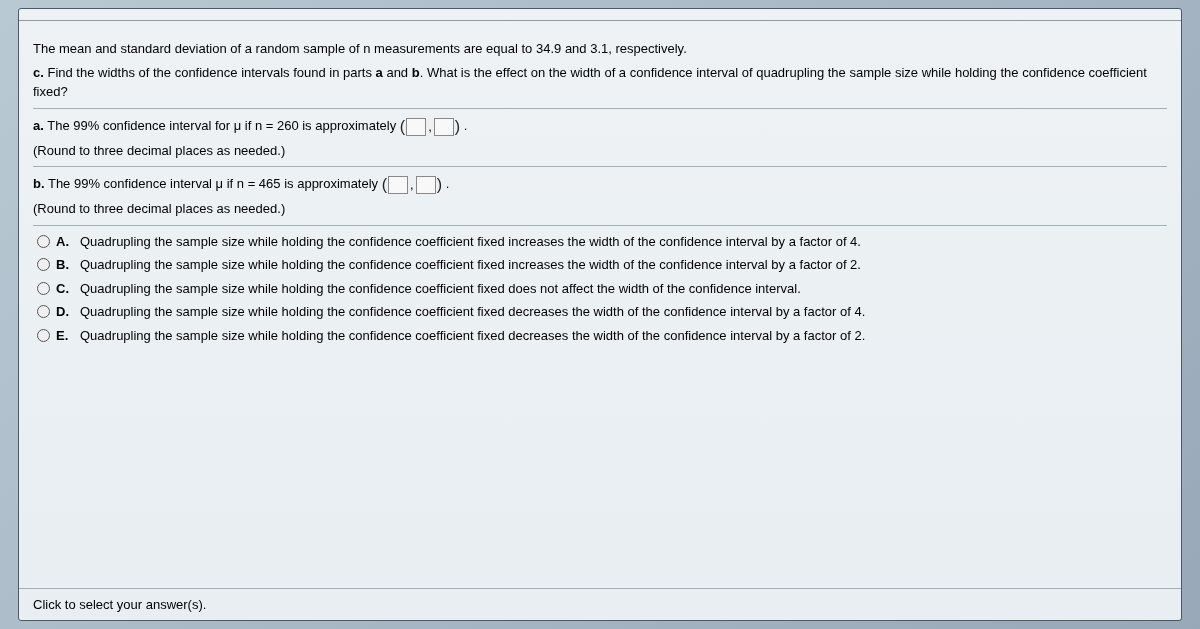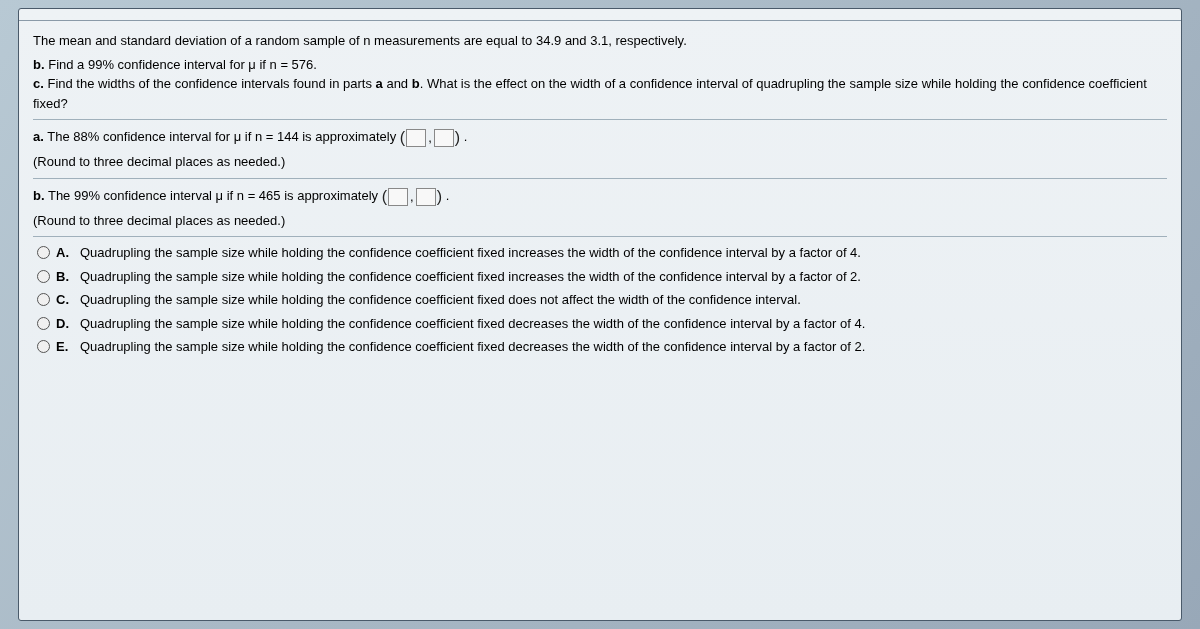--- a/index.html
+++ b/index.html
@@ -16,20 +16,21 @@
       position: absolute;
       left: 18px;
       top: 8px;
       right: 18px;
       bottom: 8px;
       background: linear-gradient(180deg, #eef2f5 0%, #e8eef2 100%);
       border: 1px solid #4a5a6a;
       border-radius: 3px;
       display: flex;
       flex-direction: column;
+      gap: 8px;
     }
     .top-border {
       height: 12px;
       border-bottom: 1px solid #8a9aa8;
     }
     .content {
       padding: 10px 14px 4px 14px;
       flex: 1;
       overflow: auto;
       line-height: 1.5;
@@ -81,34 +82,30 @@
 <body>
 
 <div class="window">
   <div class="top-border"></div>
   <div class="content">
 
     <div class="intro">The mean and standard deviation of a random sample of n measurements are equal to 34.9 and 3.1, respectively.</div>
 
     <div class="subparts">
       <div>
-        <b>b.</b>
-        <span>Find a 99% confidence interval for μ if n = 576.</span>
-      </div>
-      <div>
         <b>c.</b>
         <span>Find the widths of the confidence intervals found in parts </span><b>a</b><span> and </span><b>b</b><span>. What is the effect on the width of a confidence interval of quadrupling the sample size while holding the confidence coefficient fixed?</span>
       </div>
     </div>
 
     <div class="divider"></div>
 
     <div class="section">
       <b>a.</b>
-      <span>The 88% confidence interval for μ if n = 144 is approximately</span>
+      <span>The 99% confidence interval for μ if n = 260 is approximately</span>
       <span class="blank-group">
         <span class="paren">(</span>
         <span class="blank"></span>
         <span class="comma">,</span>
         <span class="blank"></span>
         <span class="paren">)</span>
       </span>
       <span>.</span>
     </div>
     <div class="hint">(Round to three decimal places as needed.)</div>
@@ -154,13 +151,14 @@
         <span>Quadrupling the sample size while holding the confidence coefficient fixed decreases the width of the confidence interval by a factor of 4.</span>
       </div>
       <div class="choice">
         <span class="radio"></span>
         <span class="choice-label">E.</span>
         <span>Quadrupling the sample size while holding the confidence coefficient fixed decreases the width of the confidence interval by a factor of 2.</span>
       </div>
     </div>
 
   </div>
+  <div class="footer">Click to select your answer(s).</div>
 </div>
 
 </body></html>

